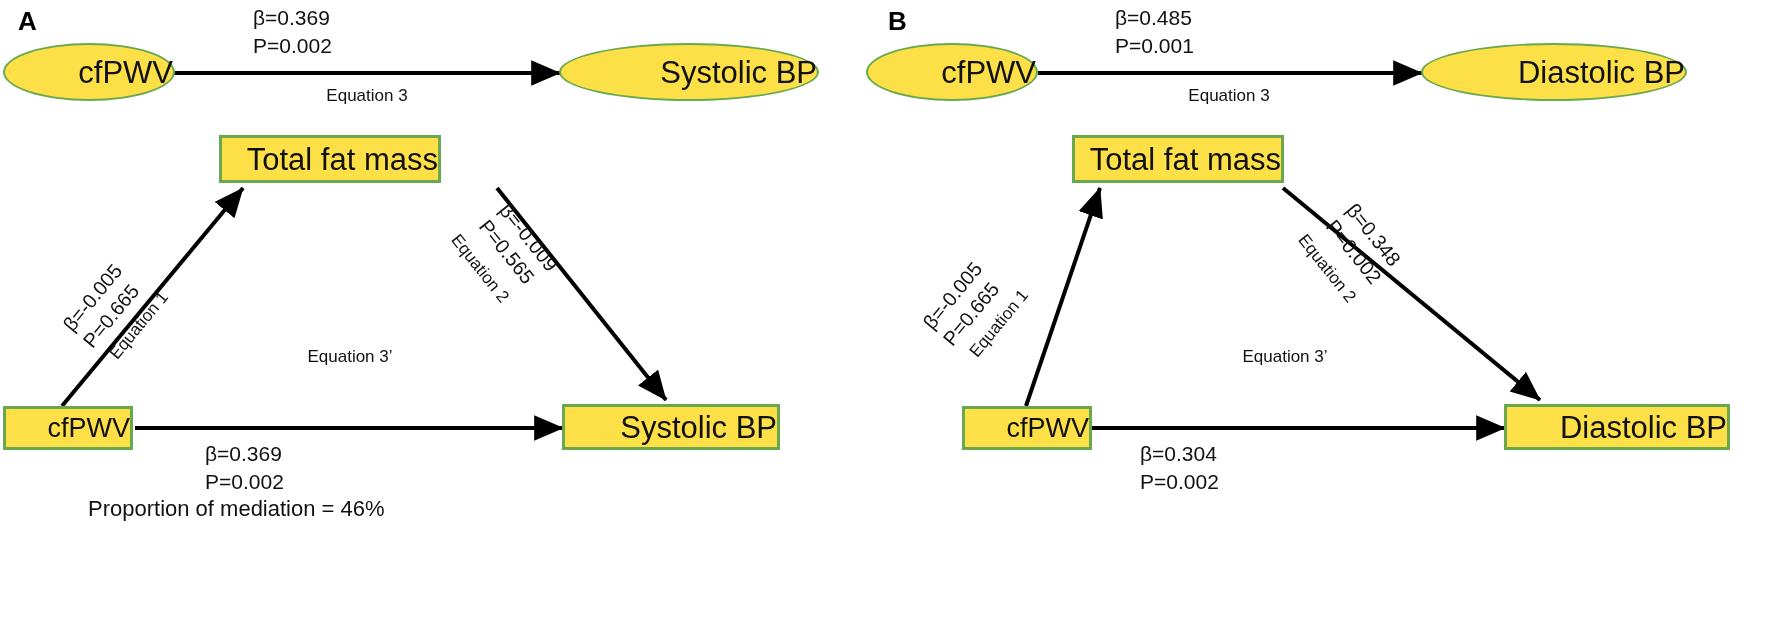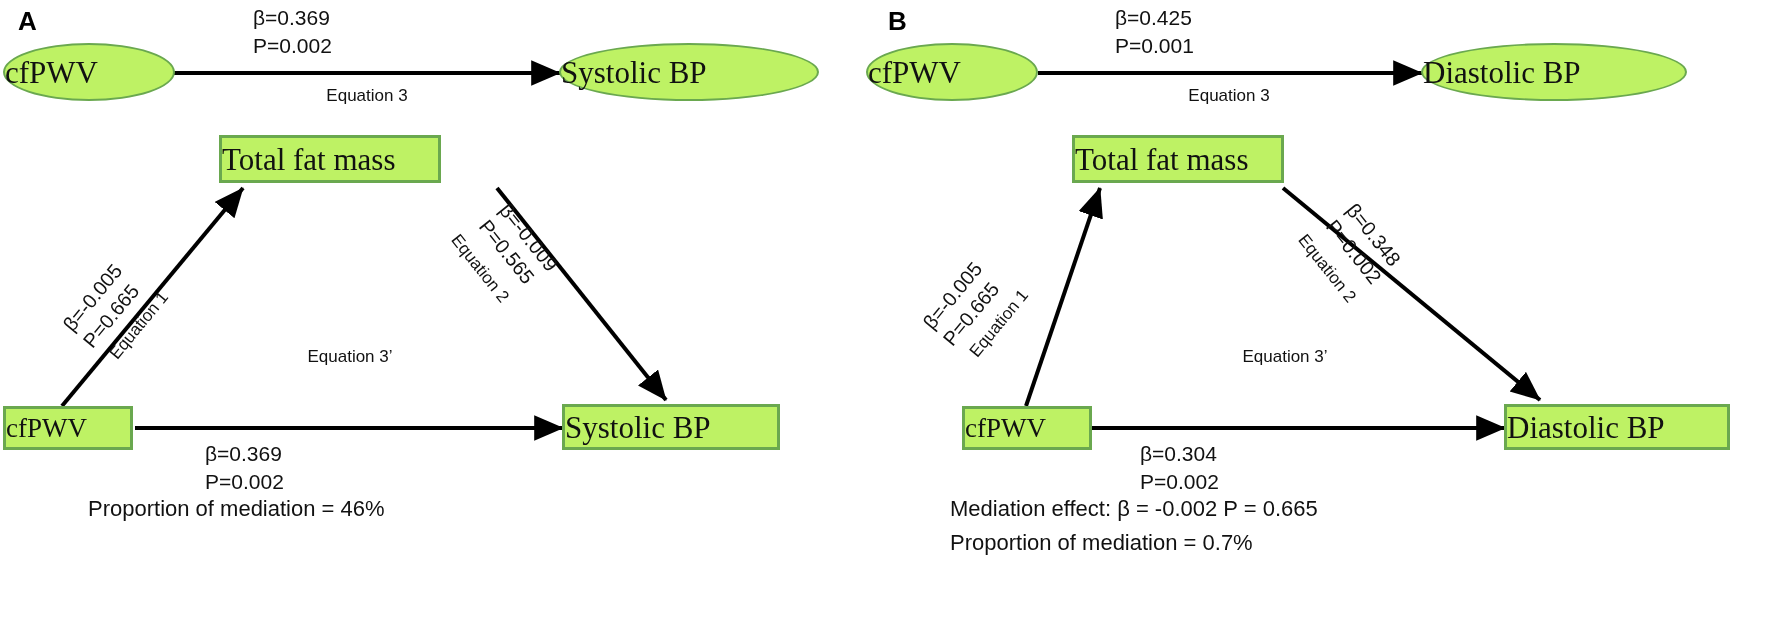--- a/index.html
+++ b/index.html
@@ -4,22 +4,22 @@
 <style>
   html,body{margin:0;padding:0;background:#ffffff;}
   body{width:1772px;height:623px;position:relative;overflow:hidden;
        font-family:"Liberation Sans","DejaVu Sans",sans-serif;color:#111111;}
   #stage{position:absolute;left:0;top:0;width:1772px;height:623px;}
   svg.layer{position:absolute;left:0;top:0;width:1772px;height:623px;pointer-events:none;}
 
   .panel-label{position:absolute;font-size:26px;font-weight:bold;color:#000;letter-spacing:0;}
 
   
-  .node{position:absolute;display:flex;align-items:center;justify-content:flex-start;
-        box-sizing:border-box;background:#bef264;font-family:Liberation Serif, serif;}
+  .node{position:absolute;display:flex;align-items:center;justify-content:flex-end;
+        box-sizing:border-box;background:#fde047;}
   .node.ellipse{border:2.5px solid #6aa84f;border-radius:50%;}
   .node.box{border:3px solid #6aa84f;}
   .node-label{font-size:31px;line-height:1;color:#111;white-space:nowrap;}
   .node-label.sm{font-size:27px;}
 
   
   .edgetext{position:absolute;white-space:nowrap;color:#111;}
   .edgetext .big{font-size:21px;line-height:1.35;display:block;text-align:left;}
   .edgetext .eq{font-size:17px;line-height:1.35;display:block;text-align:center;}
 
@@ -121,21 +121,21 @@
 
   <div class="node ellipse" style="left:866px;top:43px;width:172px;height:58px;">
     <span class="node-label">cfPWV</span>
   </div>
 
   <div class="node ellipse" style="left:1421px;top:43px;width:266px;height:58px;">
     <span class="node-label">Diastolic BP</span>
   </div>
 
   <div class="edgetext" style="left:1115px;top:4px;width:228px;">
-    <span class="big">β=0.425</span>
+    <span class="big">β=0.485</span>
     <span class="big">P=0.001</span>
   </div>
   <div class="edgetext" style="left:1115px;top:85px;width:228px;">
     <span class="eq">Equation 3</span>
   </div>
 
   <div class="node box" style="left:1072px;top:135px;width:212px;height:48px;">
     <span class="node-label">Total fat mass</span>
   </div>
 
@@ -164,18 +164,14 @@
   </div>
 
   <div class="edgetext" style="left:1140px;top:346px;width:290px;">
     <span class="eq">Equation 3’</span>
   </div>
   <div class="edgetext" style="left:1140px;top:440px;width:290px;">
     <span class="big">β=0.304</span>
     <span class="big">P=0.002</span>
   </div>
 
-  <div class="summary" style="left:950px;top:492px;">
-    <div>Mediation effect: β = -0.002  P = 0.665</div>
-    <div>Proportion of mediation = 0.7%</div>
-  </div>
 
 </div>
 
 </body></html>

